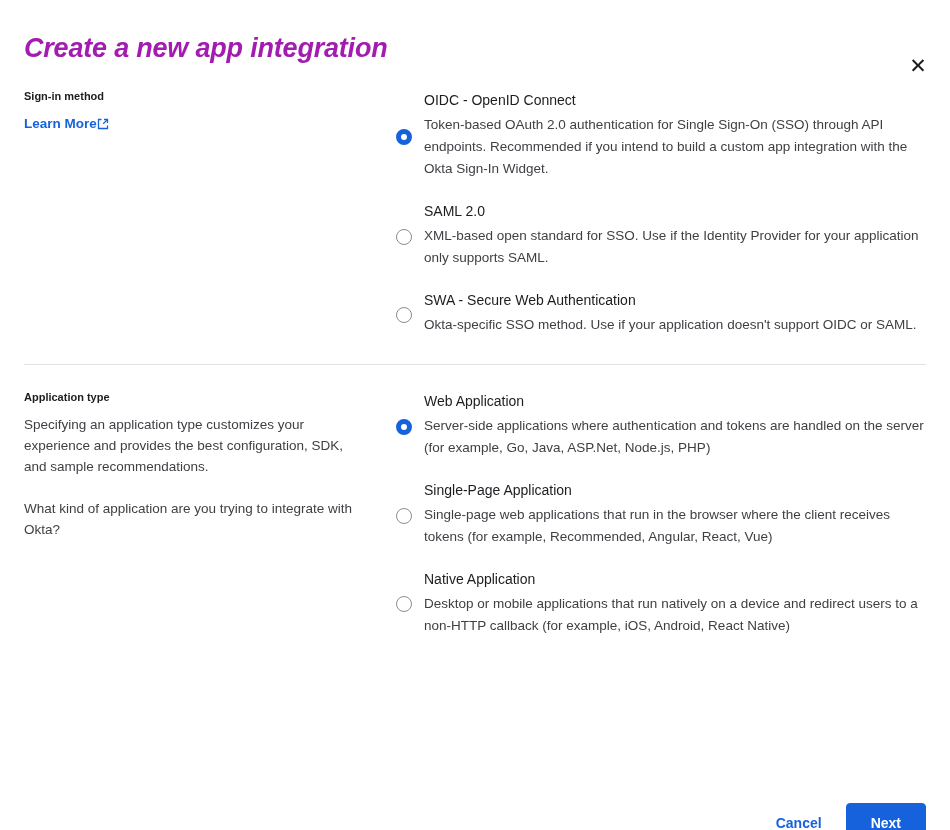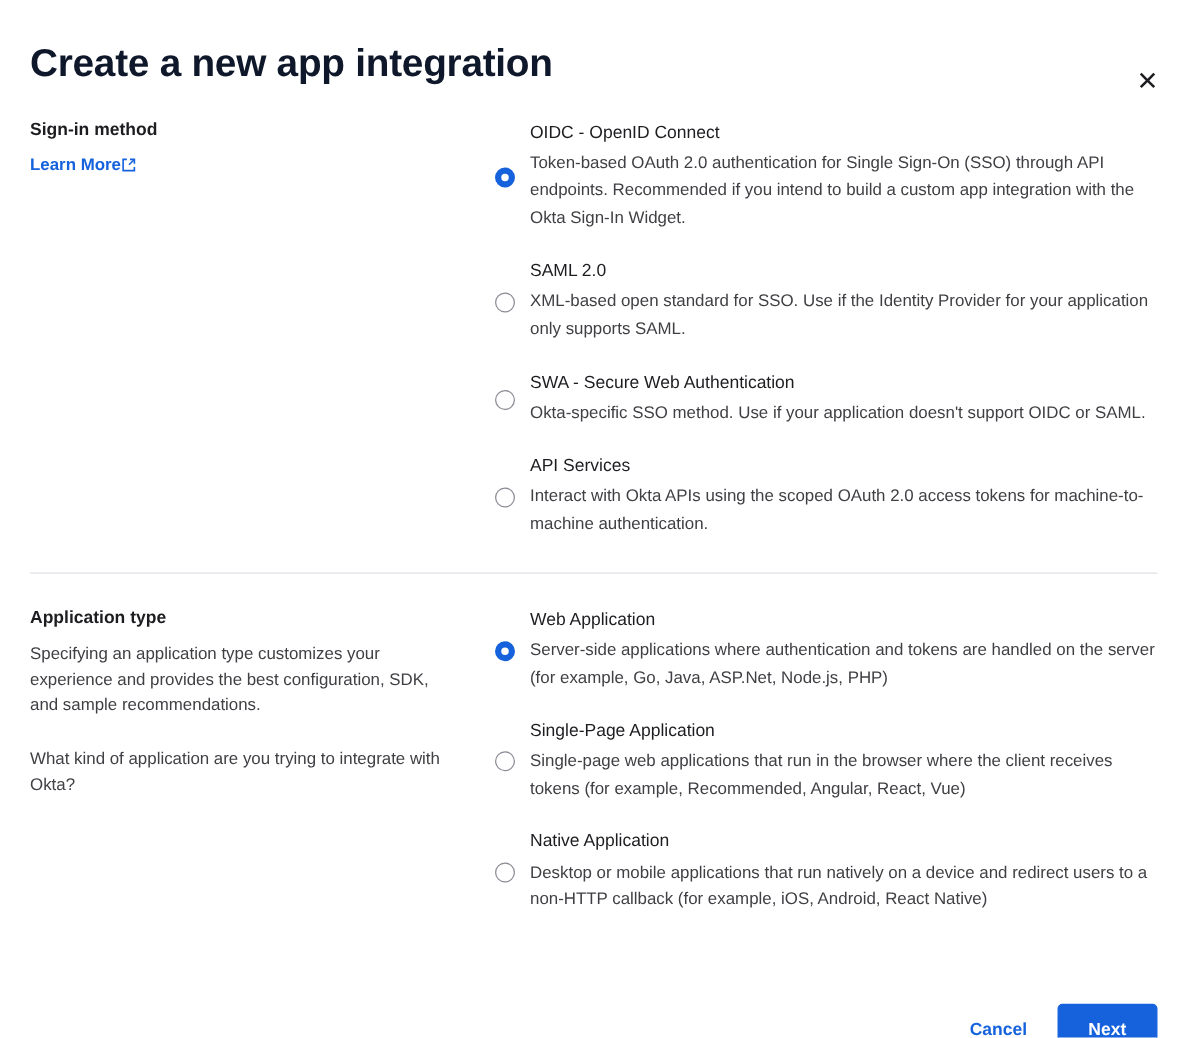--- a/index.html
+++ b/index.html
@@ -34,43 +34,44 @@
     color: #1d1d21;
     font-size: 21px;
     line-height: 1;
     cursor: pointer;
     display: flex;
     align-items: center;
     justify-content: center;
     padding: 0;
   }
   .title {
-    font-size: 31px;
+    font-size: 27px;
     font-weight: 700;
     letter-spacing: -0.2px;
     margin: 33px 0 0 0;
     padding: 0;
-    color: #0f172a;
+    color: #a21caf;
+    font-style: italic;
   }
 
   .section {
     display: flex;
     padding-top: 26px;
   }
   .section-left {
     width: 372px;
     flex: 0 0 372px;
     padding-right: 24px;
   }
   .section-right {
     flex: 1 1 auto;
     padding-top: 1px;
   }
   .section-label {
-    font-size: 14px;
+    font-size: 11px;
     font-weight: 700;
     color: #1d1d21;
     margin: 0 0 12px 0;
   }
   .learn-more {
     font-size: 13.5px;
     font-weight: 700;
     color: #1662dd;
     text-decoration: none;
     display: inline-flex;
@@ -208,27 +209,20 @@
       </div>
 
       <div class="radio-row">
         <span class="radio"></span>
         <span class="radio-body">
           <span class="radio-title" style="display:block;">SWA - Secure Web Authentication</span>
           <span class="radio-desc" style="display:block;">Okta-specific SSO method. Use if your application doesn't support OIDC or SAML.</span>
         </span>
       </div>
 
-      <div class="radio-row">
-        <span class="radio"></span>
-        <span class="radio-body">
-          <span class="radio-title" style="display:block;">API Services</span>
-          <span class="radio-desc" style="display:block;">Interact with Okta APIs using the scoped OAuth 2.0 access tokens for machine-to-machine authentication.</span>
-        </span>
-      </div>
 
     </div>
   </div>
 
   <hr class="divider">
 
   <div class="section">
     <div class="section-left">
       <div class="section-label">Application type</div>
       <p class="helper-text">Specifying an application type customizes your experience and provides the best configuration, SDK, and sample recommendations.</p>

